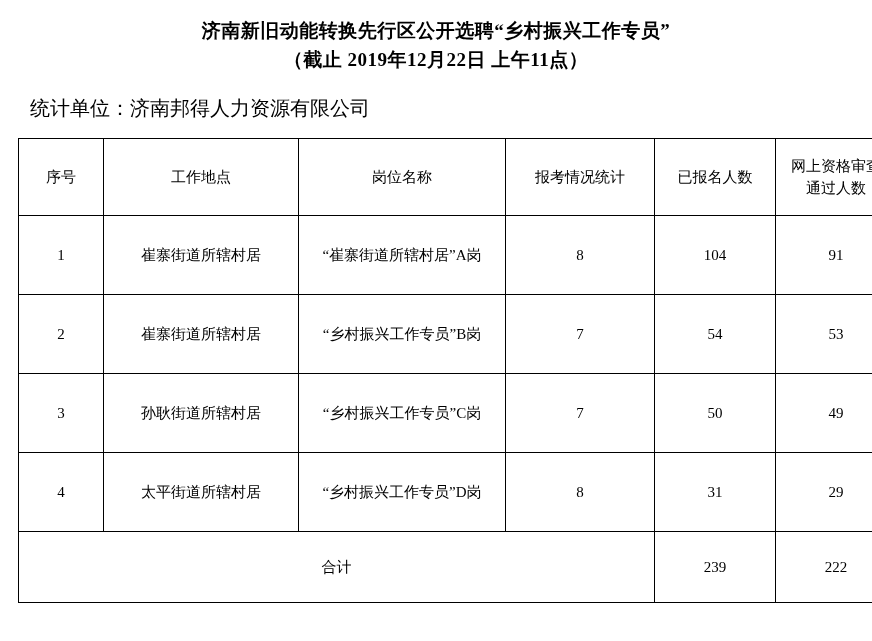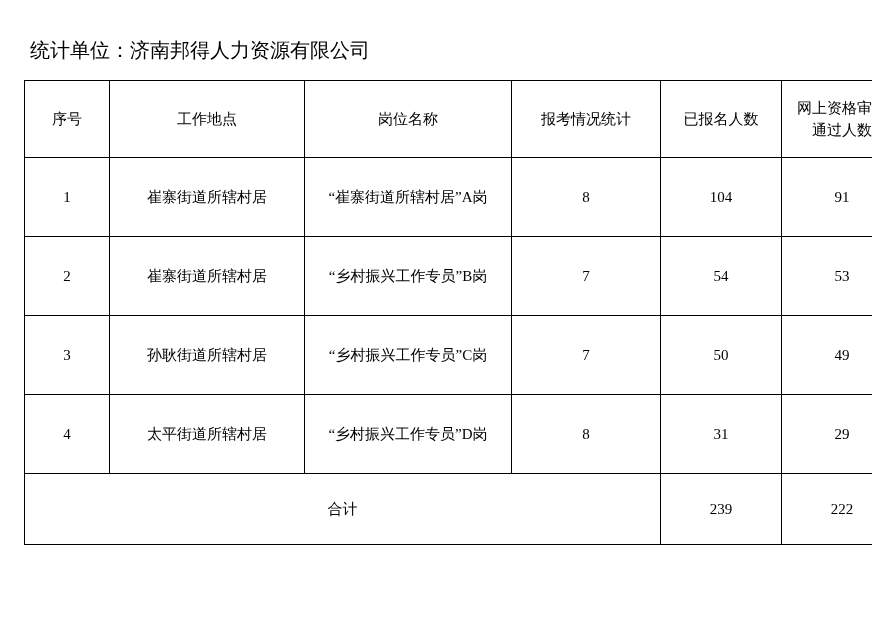--- a/index.html
+++ b/index.html
@@ -38,21 +38,21 @@
     letter-spacing: 0.5px;
   }
   .subtitle {
     margin-top: 24px;
     margin-left: 30px;
     font-size: 20px;
     line-height: 20px;
   }
   .table-wrap {
     margin-top: 20px;
-    margin-left: 24px;
+    margin-left: 18px;
     margin-right: 24px;
   }
   table.stat {
     border-collapse: collapse;
     width: 824px;
     table-layout: fixed;
   }
   table.stat th, table.stat td {
     border: 1px solid #000000;
     text-align: center;
@@ -86,20 +86,22 @@
   .hdr-two-line {
     display: block;
   }
 </style>
 </head>
 <body>
 
 <div class="page">
 
   <div class="title-block">
+    <div class="title-line">济南新旧动能转换先行区公开选聘“乡村振兴工作专员”</div>
+    <div class="title-line-3">（截止 2019年12月22日 上午11点）</div>
   </div>
 
   <div class="subtitle">统计单位：济南邦得人力资源有限公司</div>
 
   <div class="table-wrap">
     <table class="stat">
       <thead>
         <tr>
           <th class="col-seq">序号</th>
           <th class="col-place">工作地点</th>

